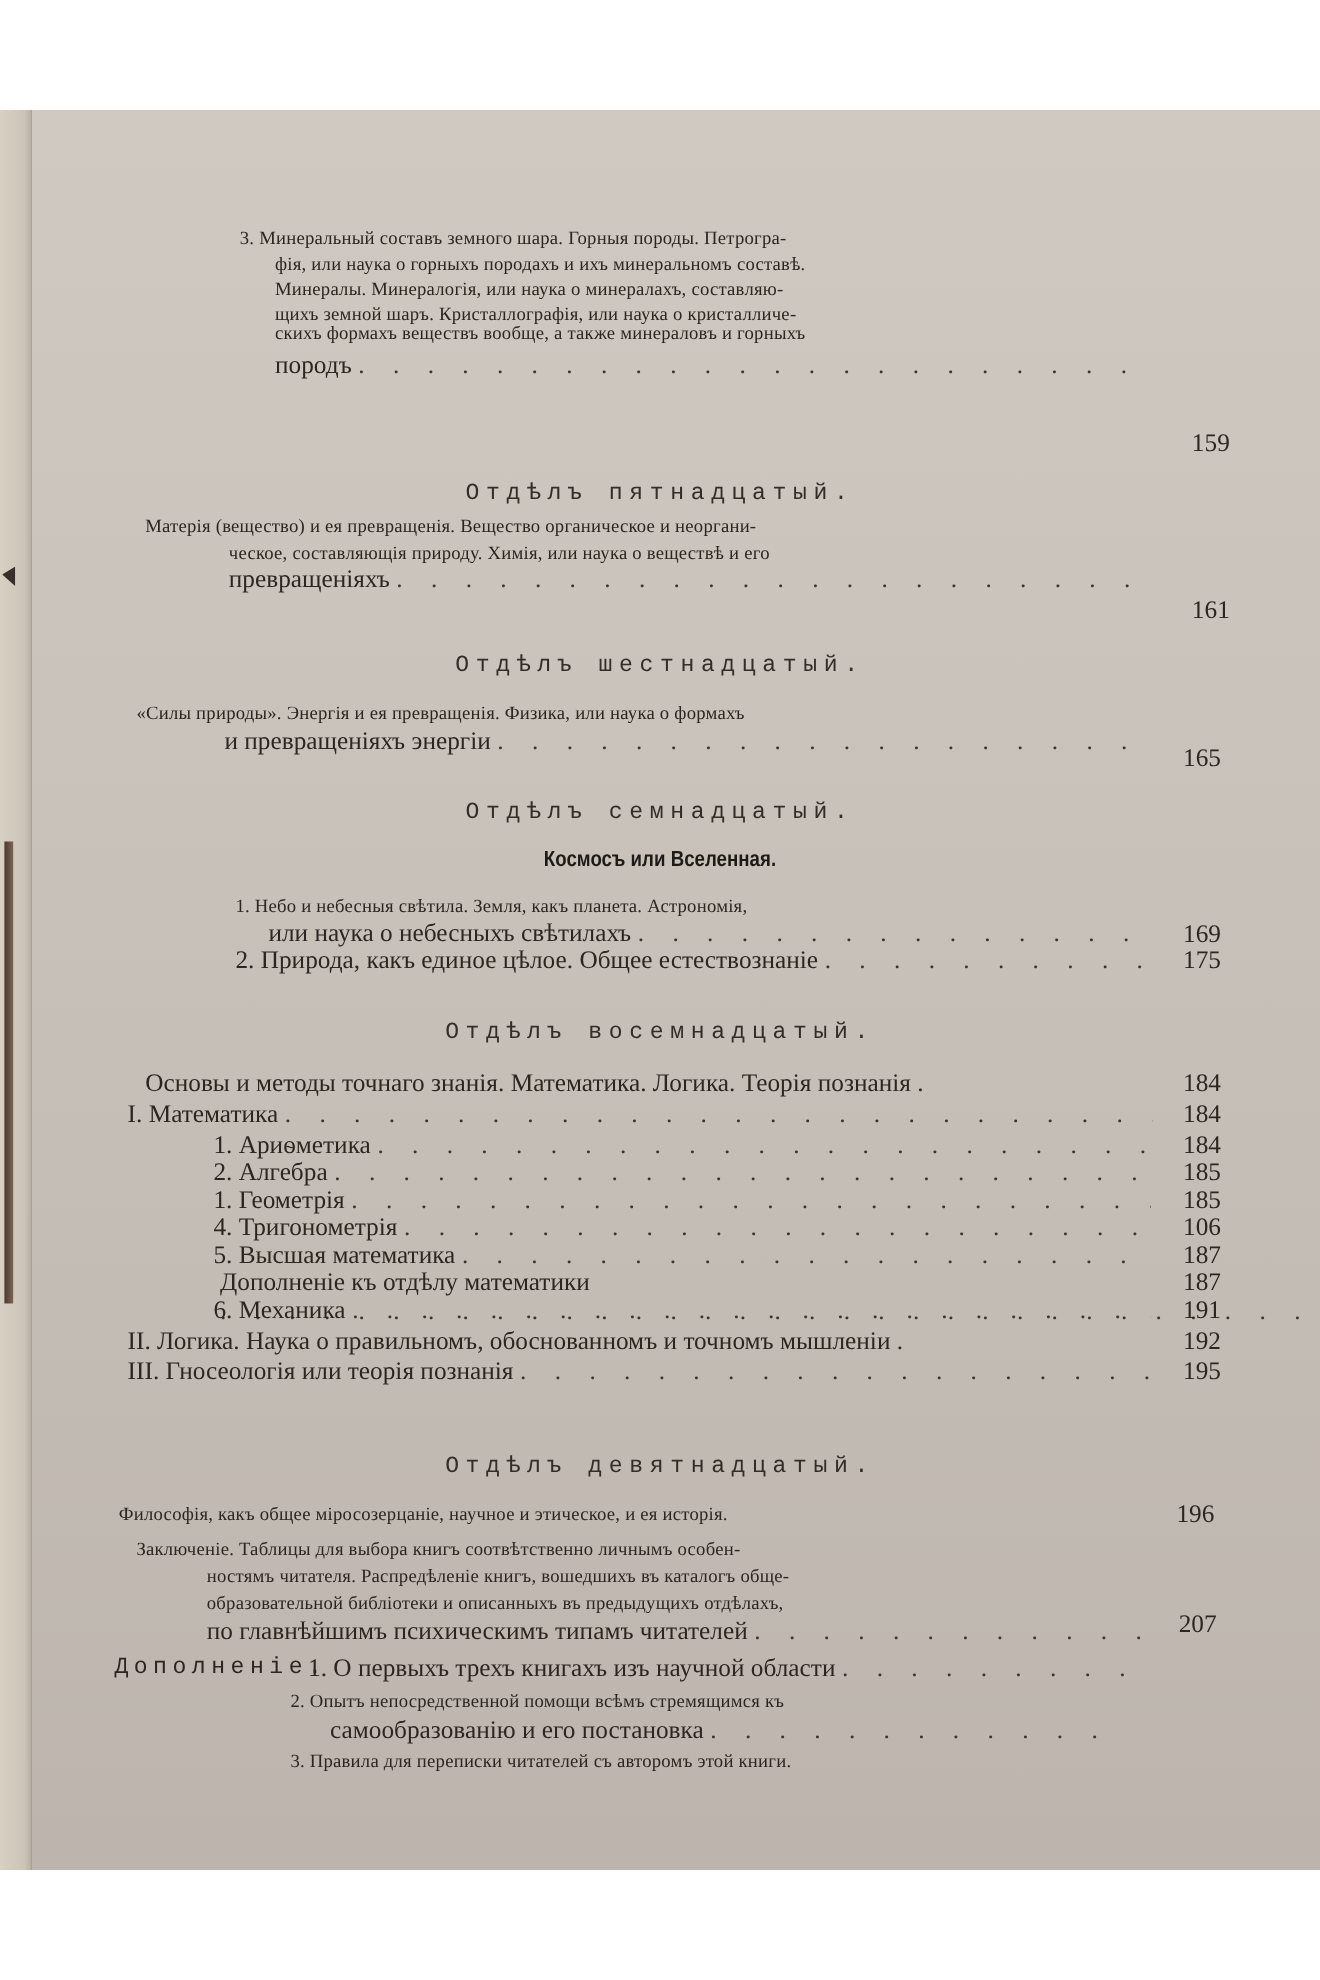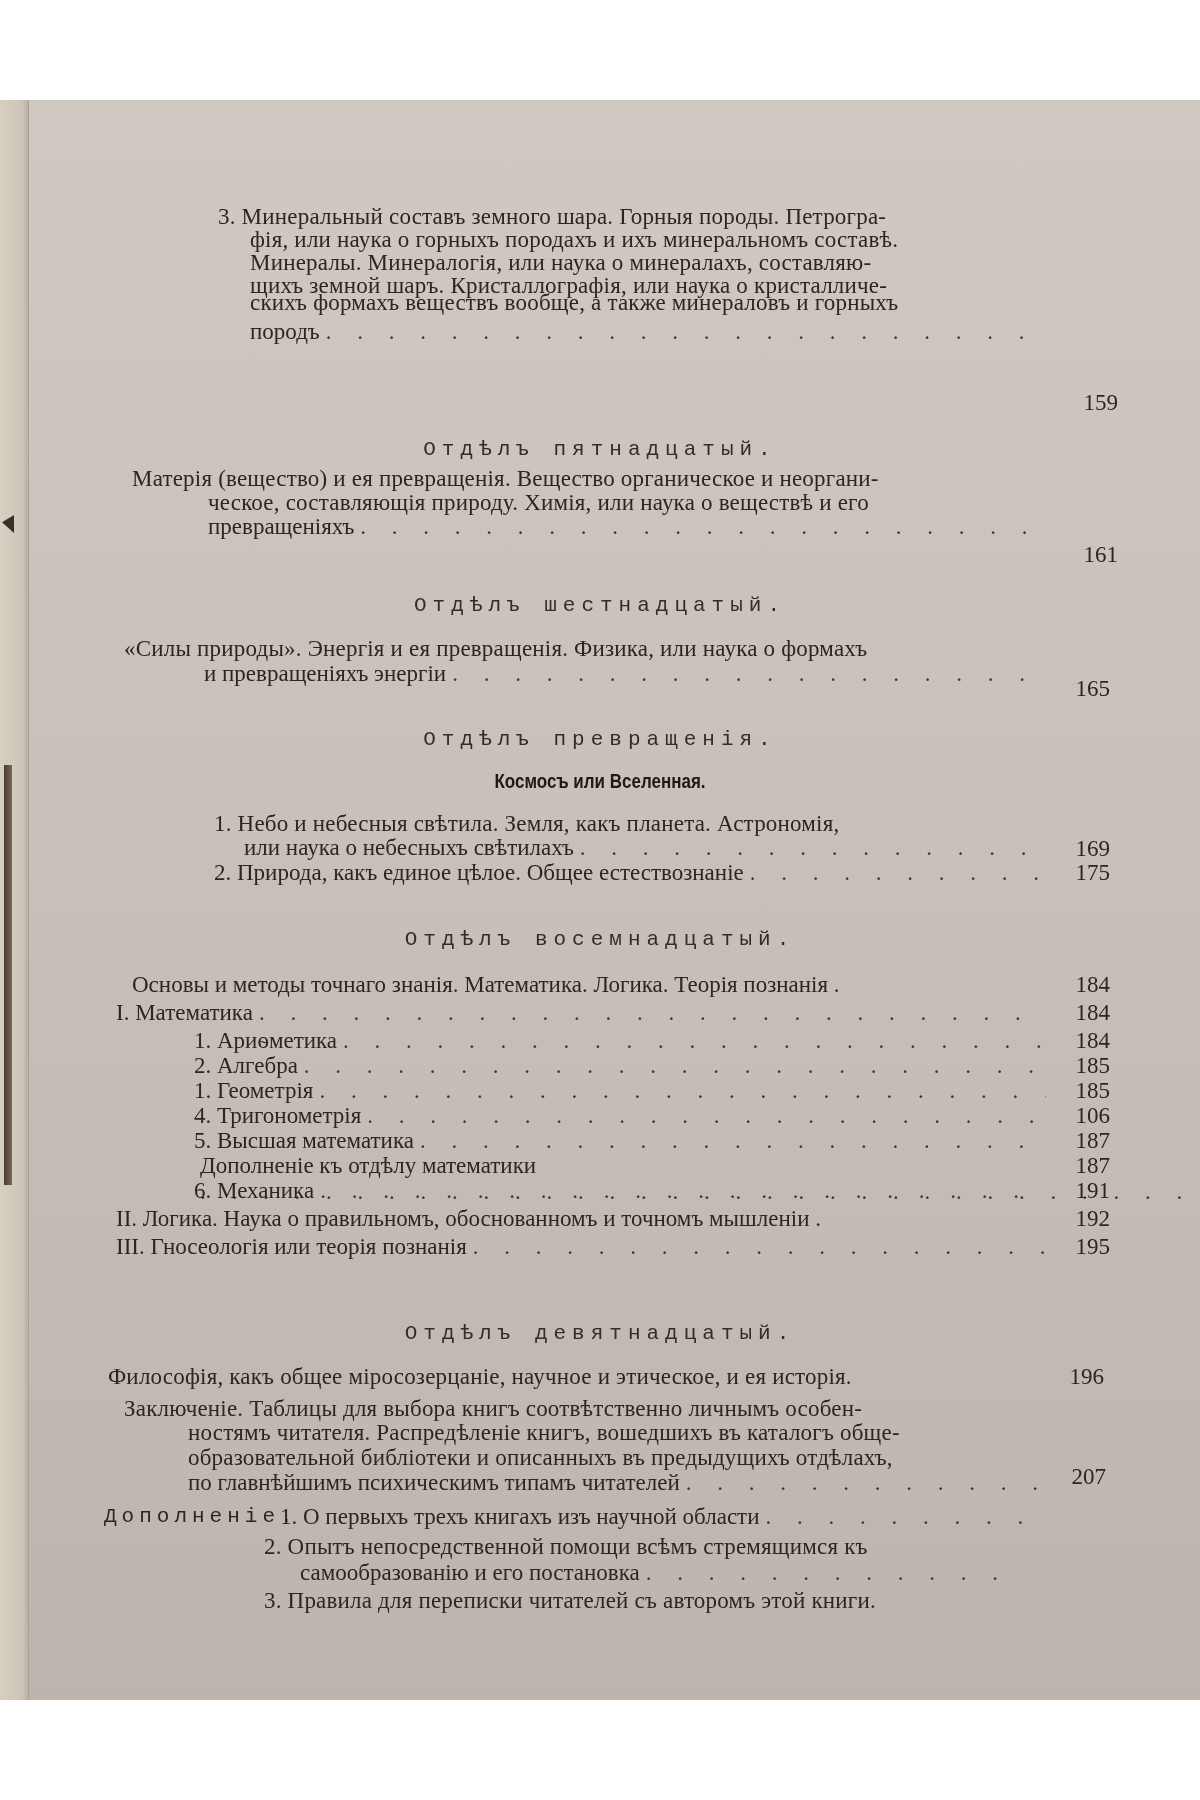--- a/index.html
+++ b/index.html
@@ -20,21 +20,21 @@
     }
     .edge-tear {
       position: absolute; left: 2px; top: 415px; width: 12px; height: 18px;
       background: #3a2f28; clip-path: polygon(0 40%, 100% 0, 100% 100%);
     }
     .edge-dark {
       position: absolute; left: 4px; top: 665px; width: 8px; height: 420px;
       background: linear-gradient(90deg, #4a3b30, #7a6656);
     }
     .line {
-      position: absolute; font-size: 23px; line-height: 26px; white-space: nowrap;
+      position: absolute; font-size: 17px; line-height: 26px; white-space: nowrap;
       letter-spacing: 0.2px;
     }
     .heading {
       position: absolute; left: 0; width: 1200px; text-align: center;
       font-family: "Liberation Mono", monospace; font-size: 21px; letter-spacing: 6px;
       color: #332d28;
     }
     .subheading {
       position: absolute; left: 0; width: 1200px; text-align: center;
       font-family: "Liberation Sans", sans-serif; font-weight: bold; font-size: 20px;
@@ -80,21 +80,21 @@
   <div class="pn" style="left:1058px; top:442px;">161</div>
 
   <div class="heading" style="top:494px;">Отдѣлъ шестнадцатый.</div>
   <div class="line" style="left:124px; top:536px;">«Силы природы». Энергія и ея превращенія. Физика, или наука о формахъ</div>
   <div class="entry" style="left:204px; top:561px; width:850px;">
     <span class="t">и превращеніяхъ энергіи</span>
     <span class="dots">. . . . . . . . . . . . . . . . . . . . . . . . . . . . . . . . . . . . . . . . . . . . . . . . . . .</span>
   </div>
   <div class="pn" style="left:1050px; top:576px;">165</div>
 
-  <div class="heading" style="top:628px;">Отдѣлъ превращенія.</div>
+  <div class="heading" style="top:628px;">Отдѣлъ семнадцатый.</div>
   <div class="subheading" style="top:670px;">Космосъ или Вселенная.</div>
   <div class="line" style="left:214px; top:711px;">1. Небо и небесныя свѣтила. Земля, какъ планета. Астрономія,</div>
   <div class="entry" style="left:244px; top:735px; width:808px;">
     <span class="t">или наука о небесныхъ свѣтилахъ</span>
     <span class="dots">. . . . . . . . . . . . . . . . . . . . . . . . . . . . . . . . . . . . . . . . . . . . . . . . . . .</span>
   </div>
   <div class="pn" style="left:1050px; top:736px;">169</div>
   <div class="entry" style="left:214px; top:760px; width:838px;">
     <span class="t">2. Природа, какъ единое цѣлое. Общее естествознаніе</span>
     <span class="dots">. . . . . . . . . . . . . . . . . . . . . . . . . . . . . . . . . . . . . . . . . . . . . . . . . . .</span>

